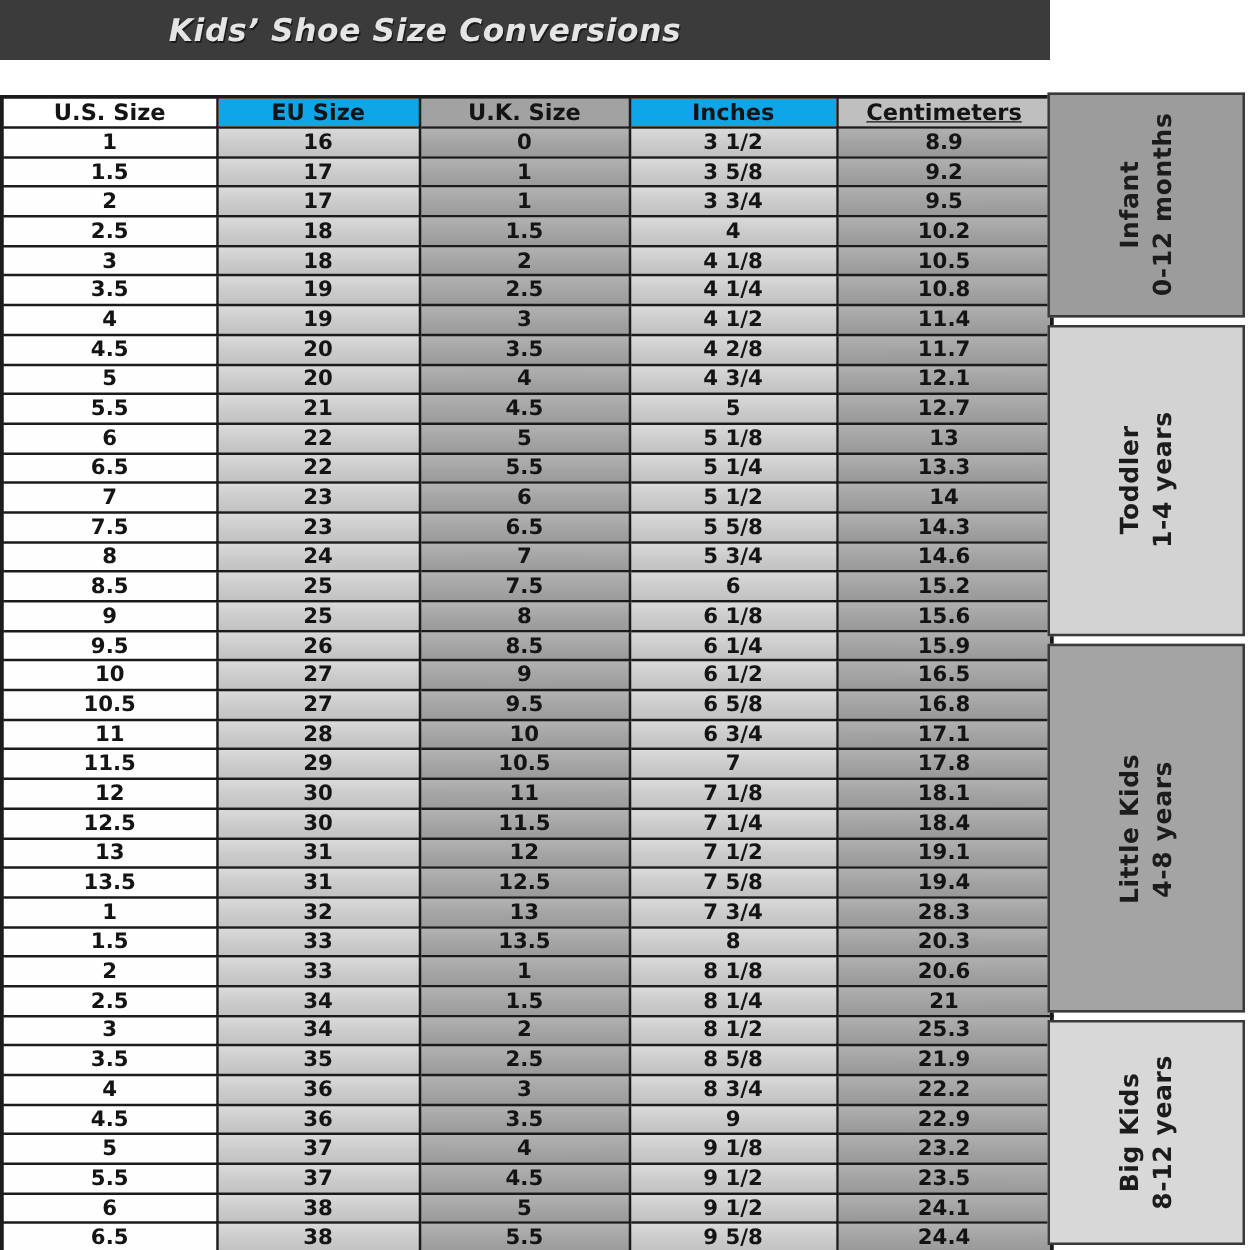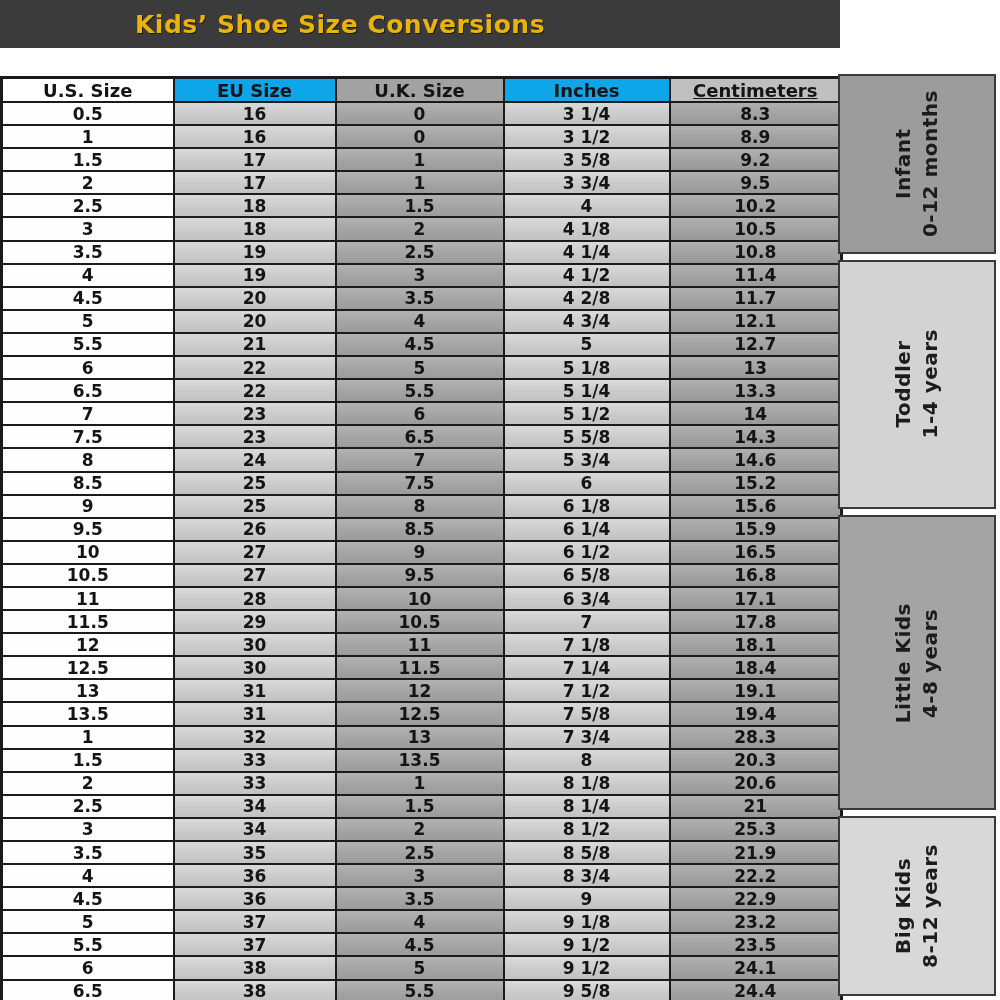--- a/index.html
+++ b/index.html
@@ -6,23 +6,24 @@
   .stage {
     position: relative; width: 1000px; height: 1000px;
     background: #ffffff; overflow: hidden;
     font-family: "DejaVu Sans", "Liberation Sans", sans-serif;
   }
   .title-bar {
     position: absolute; left: 0; top: 0; width: 840px; height: 48px;
     background: #3b3b3b; display: flex; align-items: center;
   }
   .title {
-    width: 680px; text-align: center; color: #eab308; font-weight: bold;
+    width: 680px; text-align: center; color: #e5e5e5; font-weight: bold;
     font-size: 25px; letter-spacing: 0.5px;
     text-shadow: 1px 1px 0 #1a1a1a;
+    font-style: italic;
   }
   table.size-table {
     position: absolute; left: 0; top: 48px; width: 840px; height: 952px;
     border-collapse: collapse; table-layout: fixed;
     border: 3px solid #1b1b1b;
     margin-top: 28px;
   }
   .size-table th, .size-table td {
     border: 2px solid #1b1b1b; text-align: center; vertical-align: middle;
     font-weight: bold; color: #141414; padding: 0; overflow: hidden;
@@ -71,27 +72,20 @@
     <thead>
       <tr>
         <th class="c0">U.S. Size</th>
         <th class="c1">EU Size</th>
         <th class="c2">U.K. Size</th>
         <th class="c3">Inches</th>
         <th class="c4">Centimeters</th>
       </tr>
     </thead>
     <tbody id="tbody">
-        <tr>
-          <td class="c0">0.5</td>
-          <td class="c1">16</td>
-          <td class="c2">0</td>
-          <td class="c3">3 1/4</td>
-          <td class="c4">8.3</td>
-        </tr>
         <tr>
           <td class="c0">1</td>
           <td class="c1">16</td>
           <td class="c2">0</td>
           <td class="c3">3 1/2</td>
           <td class="c4">8.9</td>
         </tr>
         <tr>
           <td class="c0">1.5</td>
           <td class="c1">17</td>

